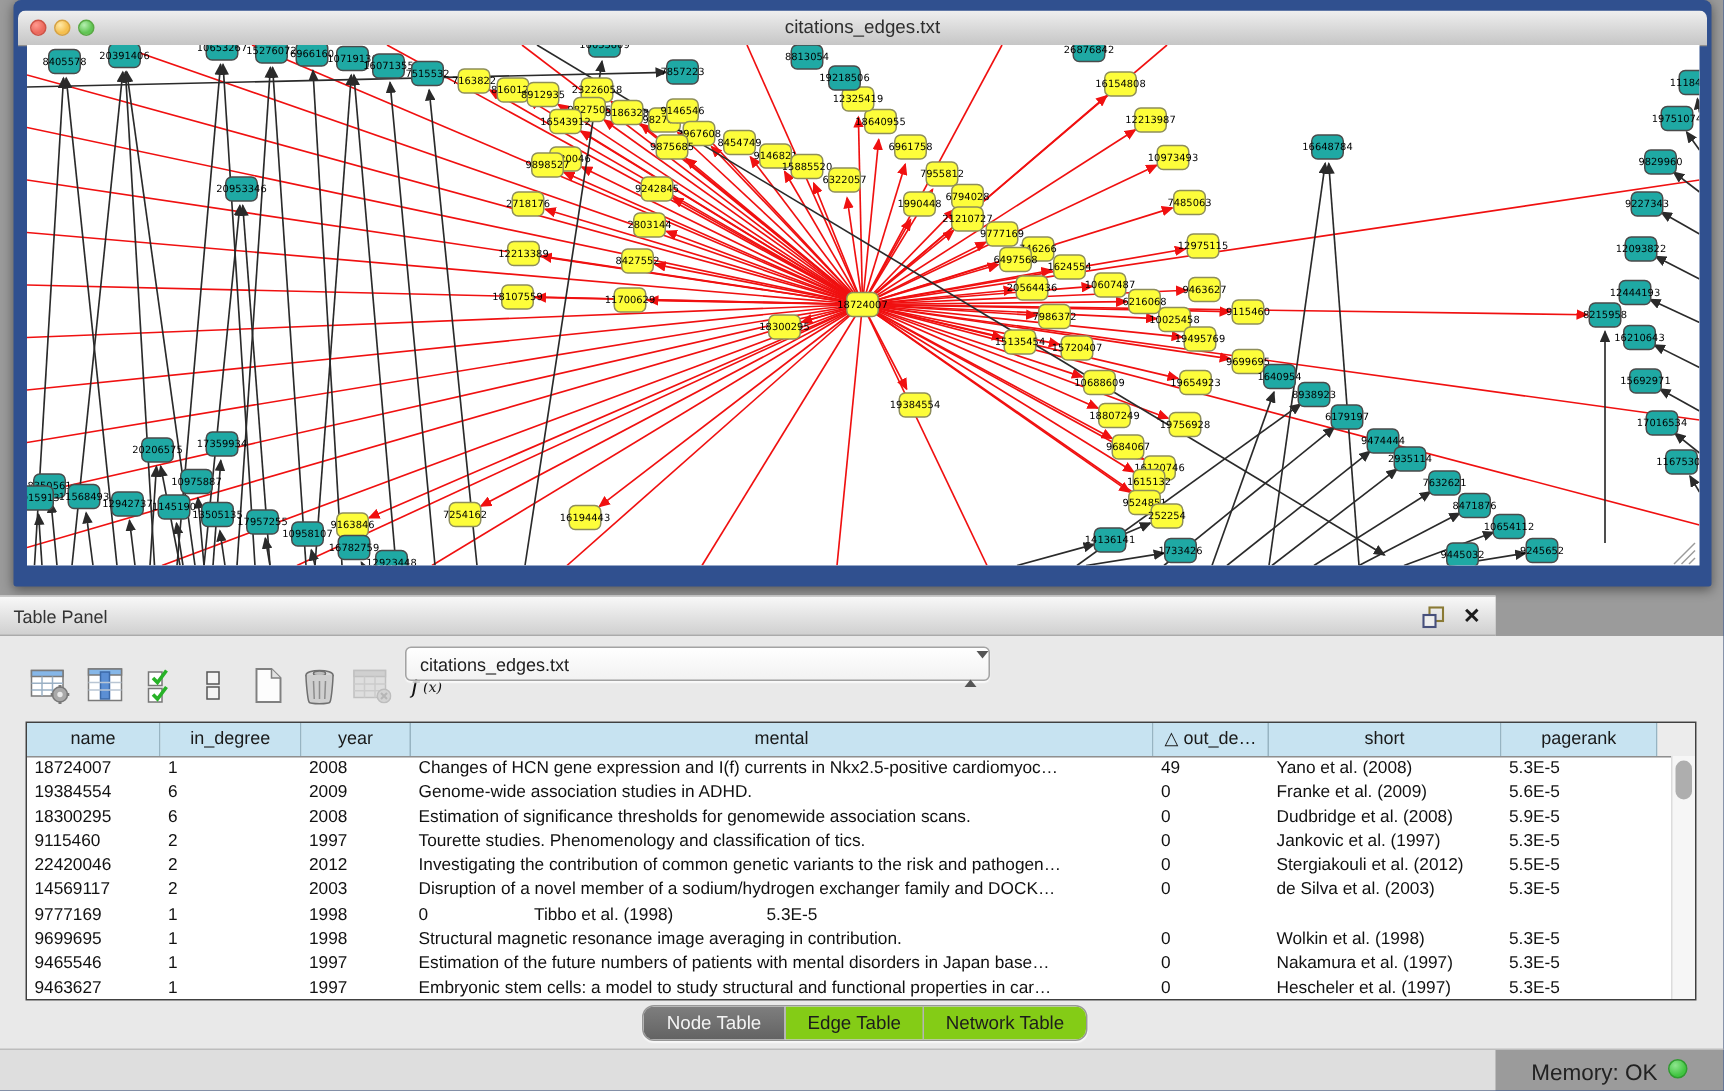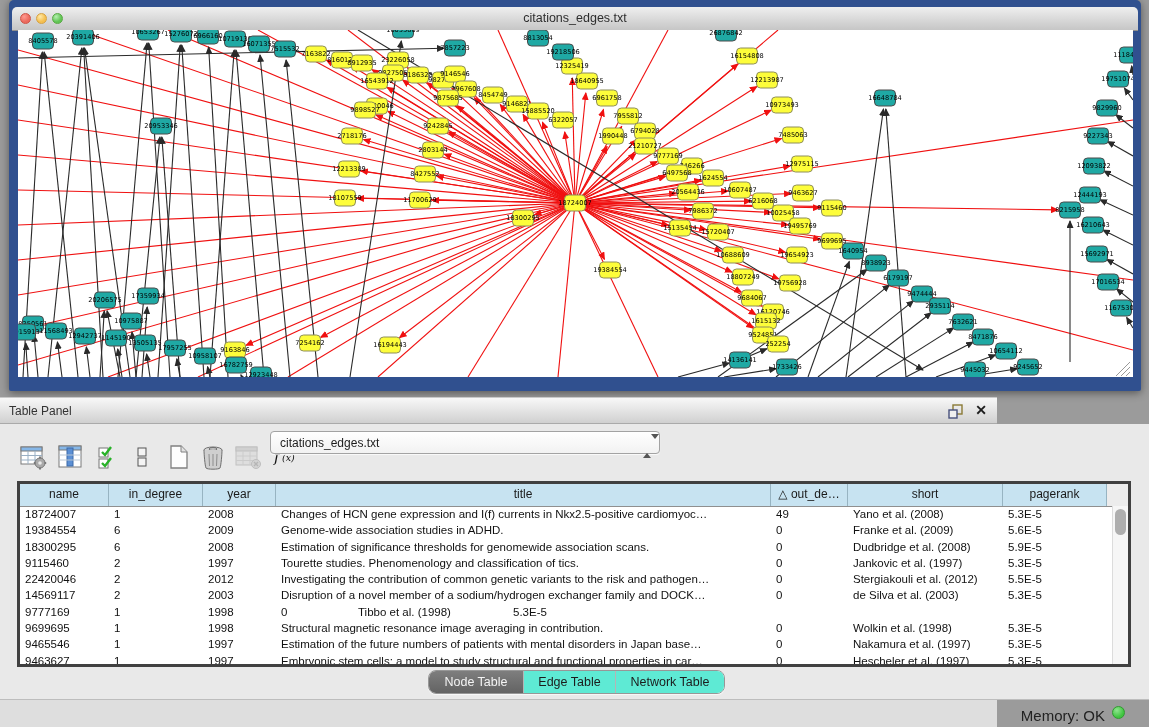--- a/index.html
+++ b/index.html
@@ -54,21 +54,21 @@
     background:linear-gradient(#ffffff,#f2f2f2);border:1px solid #a3a3a3;border-radius:4px;
     box-shadow:0 1px 1px rgba(255,255,255,.8), inset 0 1px 0 #fff;
     font-size:12px;color:#1d1d1d;line-height:22px;padding-left:9px;box-sizing:border-box;
   }
   .steppers{position:absolute;right:7px;top:3px;width:9px;height:16px;}
   .steppers .up{width:0;height:0;border-left:4px solid transparent;border-right:4px solid transparent;border-bottom:5px solid #555;margin-bottom:3px;}
   .steppers .dn{width:0;height:0;border-left:4px solid transparent;border-right:4px solid transparent;border-top:5px solid #555;}
   
   .tablebox{
     position:absolute;left:17px;top:57px;width:1114px;height:186px;
-    background:#fff;border:3px solid #404040;box-sizing:border-box;
+    background:#fff;border:1px solid #404040;box-sizing:border-box;
   }
   .thead{display:flex;height:22px;border-bottom:1px solid #8f8f8f;background:#eee;}
   .th{
     background:#c7e3f1;border-right:1px solid #97b4c2;box-sizing:border-box;
     font-size:12px;color:#1a1a1a;text-align:center;line-height:21px;
     overflow:hidden;white-space:nowrap;
   }
   .th.fill{background:#ececec;border-right:none;flex:1;}
   .c0{width:89px;} .c1{width:94px;} .c2{width:73px;} .c3{width:495px;}
   .c4{width:77px;} .c5{width:155px;} .c6{width:104px;}
@@ -81,21 +81,21 @@
   .vscroll{
     position:absolute;right:0;top:22px;bottom:0;width:16px;
     background:#f6f6f6;border-left:1px solid #dcdcdc;box-sizing:border-box;
   }
   .vthumb{position:absolute;left:2px;top:3px;width:11px;height:26px;background:#aeaeae;border-radius:6px;}
   
   .tabs{position:absolute;left:428px;top:246px;height:22px;display:flex;
     border:1px solid #979797;border-radius:8px;overflow:hidden;background:#fdfdfd;
     box-shadow:0 1px 1px rgba(255,255,255,.7);}
   .seg{
-    border:none;margin:0;background:#5eead4;font-family:"Liberation Sans",sans-serif;
+    border:none;margin:0;background:#84cc16;font-family:"Liberation Sans",sans-serif;
     font-size:12.5px;color:#1c1c1c;height:100%;box-sizing:border-box;border-right:1px solid #b5b5b5;
   }
   .seg:last-child{border-right:none;}
   .seg.sel{background:linear-gradient(#7e7e7e,#636363);color:#f4f4f4;}
   .w0{width:95px;} .w1{width:92px;} .w2{width:108px;}
   
   .statusbar{position:absolute;left:0;bottom:0;width:1149px;height:27px;}
   .mem{position:absolute;right:44px;top:7px;font-size:15px;color:#222;}
   .memdot{
     position:absolute;right:24px;top:6px;width:13px;height:13px;border-radius:50%;
@@ -613,21 +613,21 @@
     <div class="combo">
       <span>citations_edges.txt</span>
       <span class="steppers"><span class="up"></span><span class="dn"></span></span>
     </div>
 
     <div class="tablebox">
       <div class="thead">
         <div class="th c0">name</div>
         <div class="th c1">in_degree</div>
         <div class="th c2">year</div>
-        <div class="th c3">title</div>
+        <div class="th c3">mental</div>
         <div class="th c4">△ out_de…</div>
         <div class="th c5">short</div>
         <div class="th c6">pagerank</div>
         <div class="th fill"></div>
       </div>
       <div class="tbody">
           <div class="trow">
             <div class="td c0">18724007</div>
             <div class="td c1">1</div>
             <div class="td c2">2008</div>

